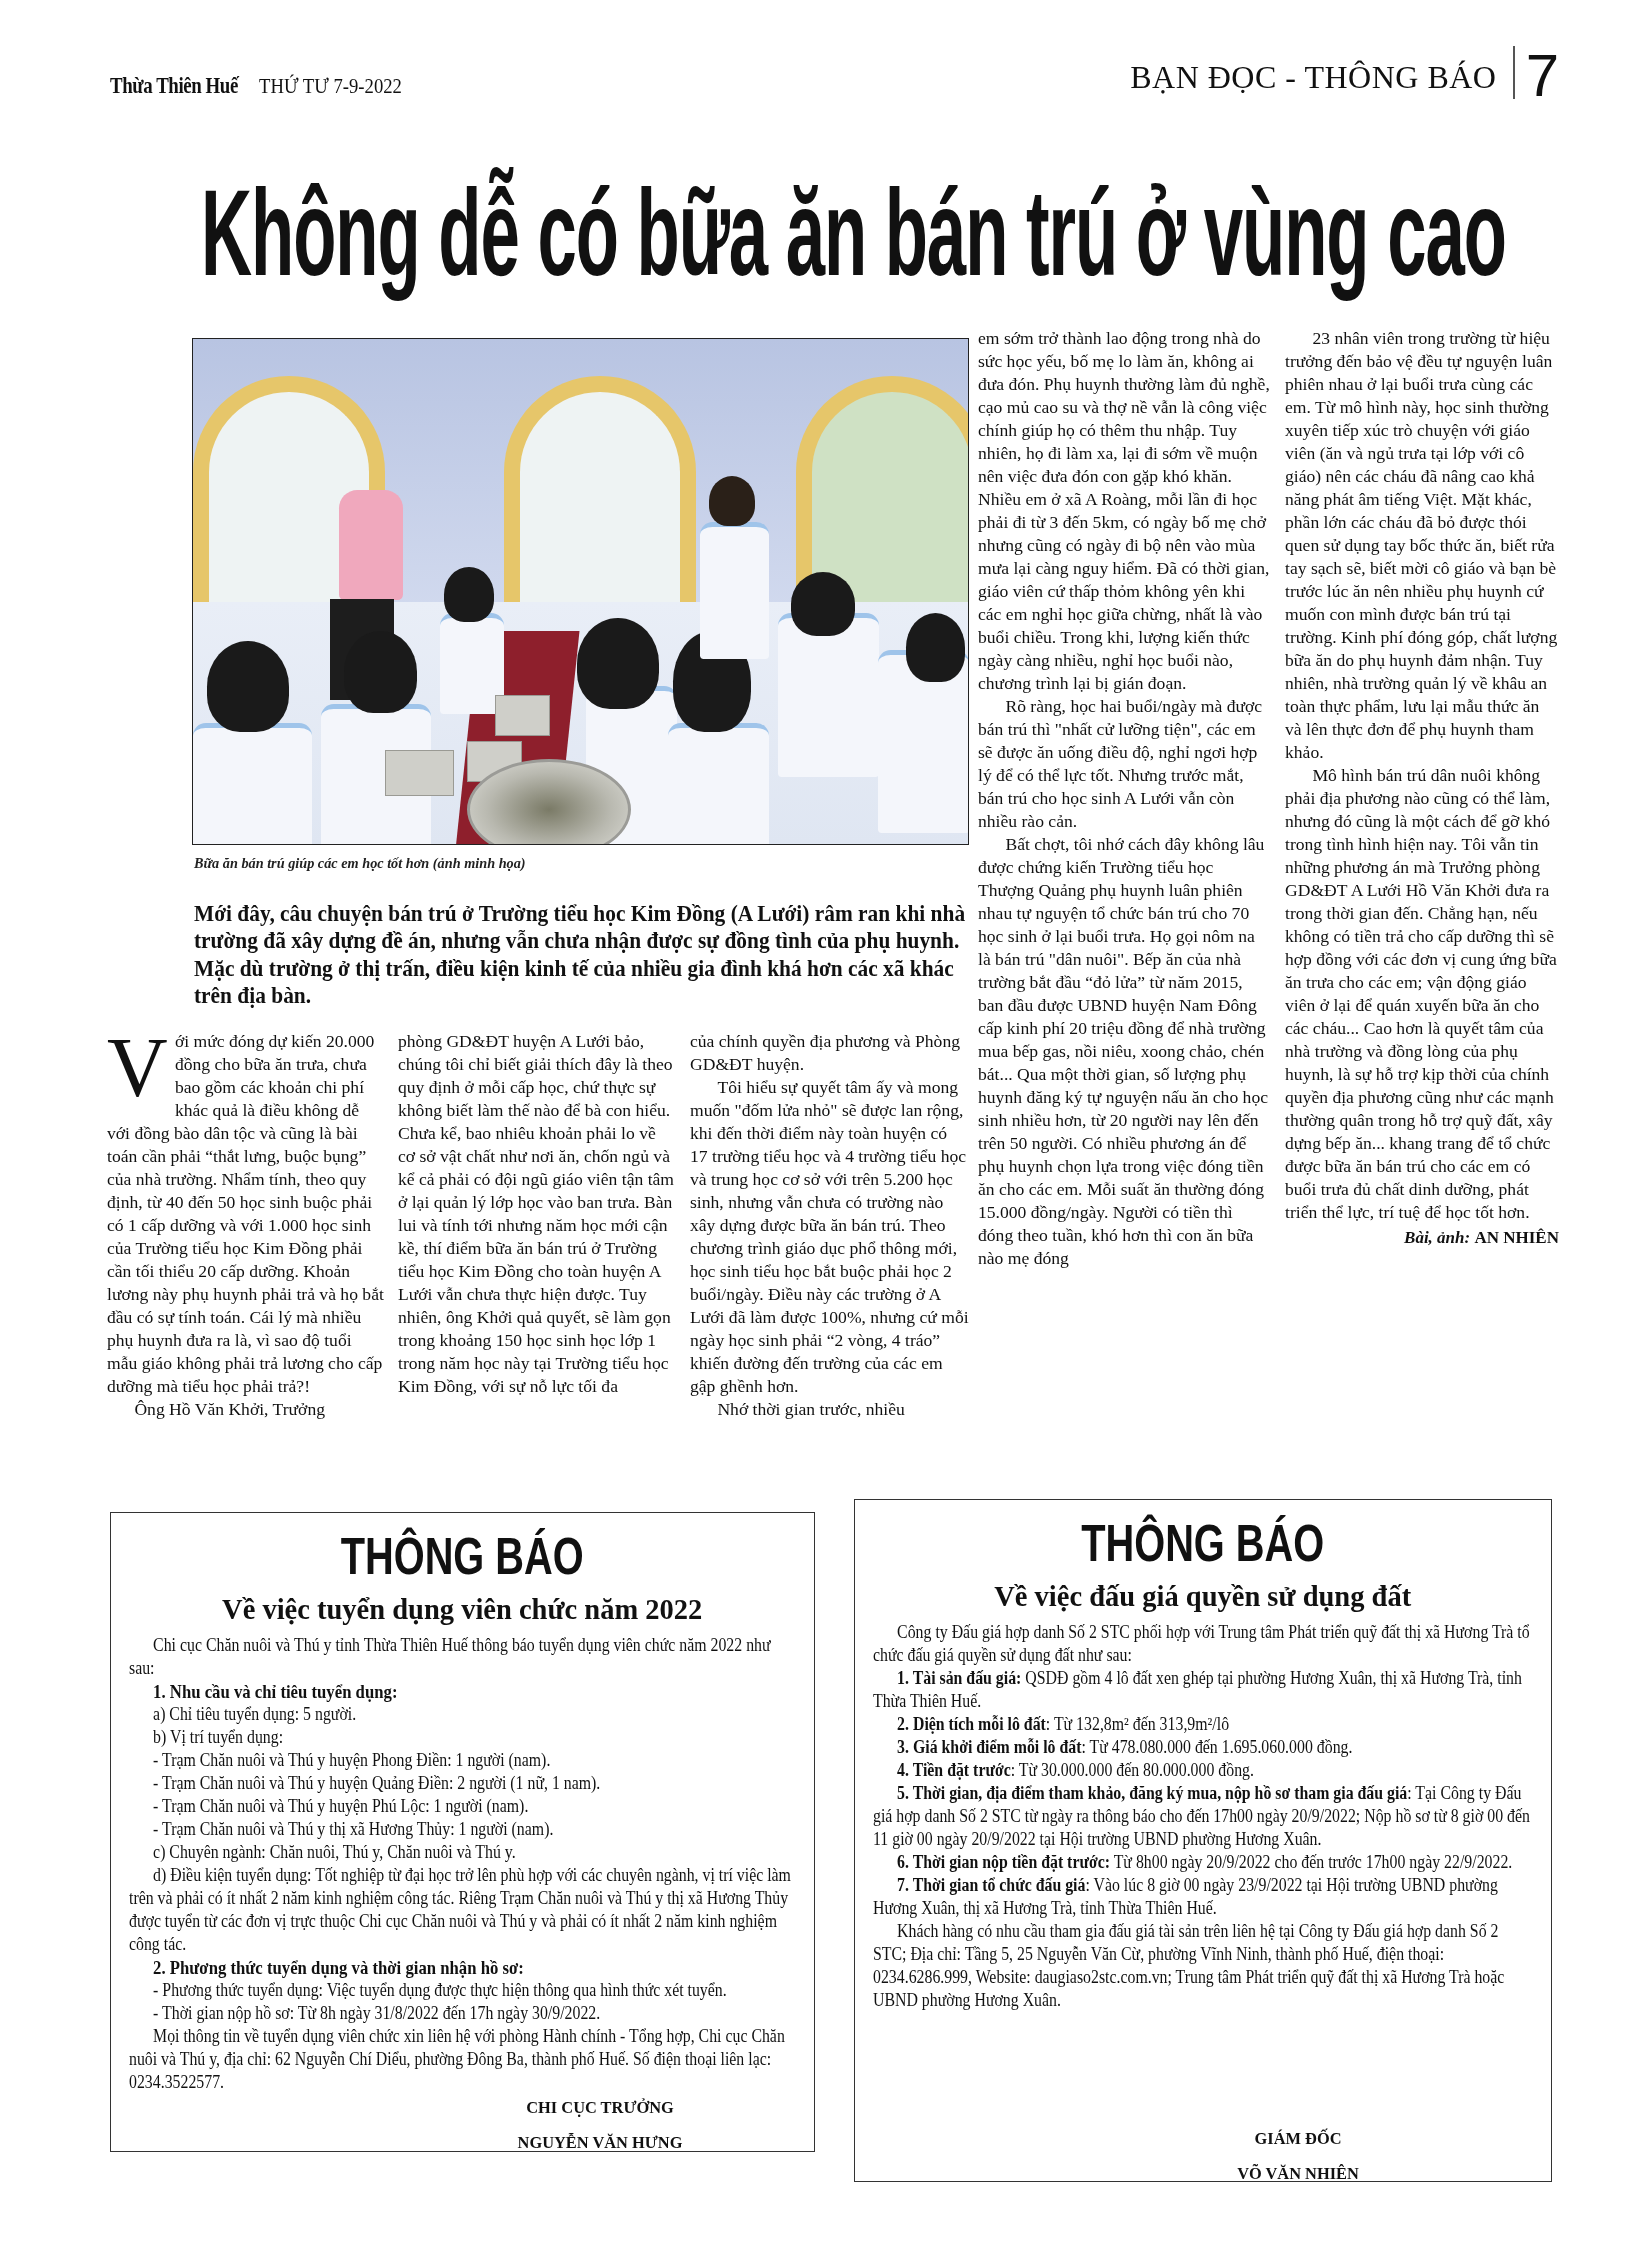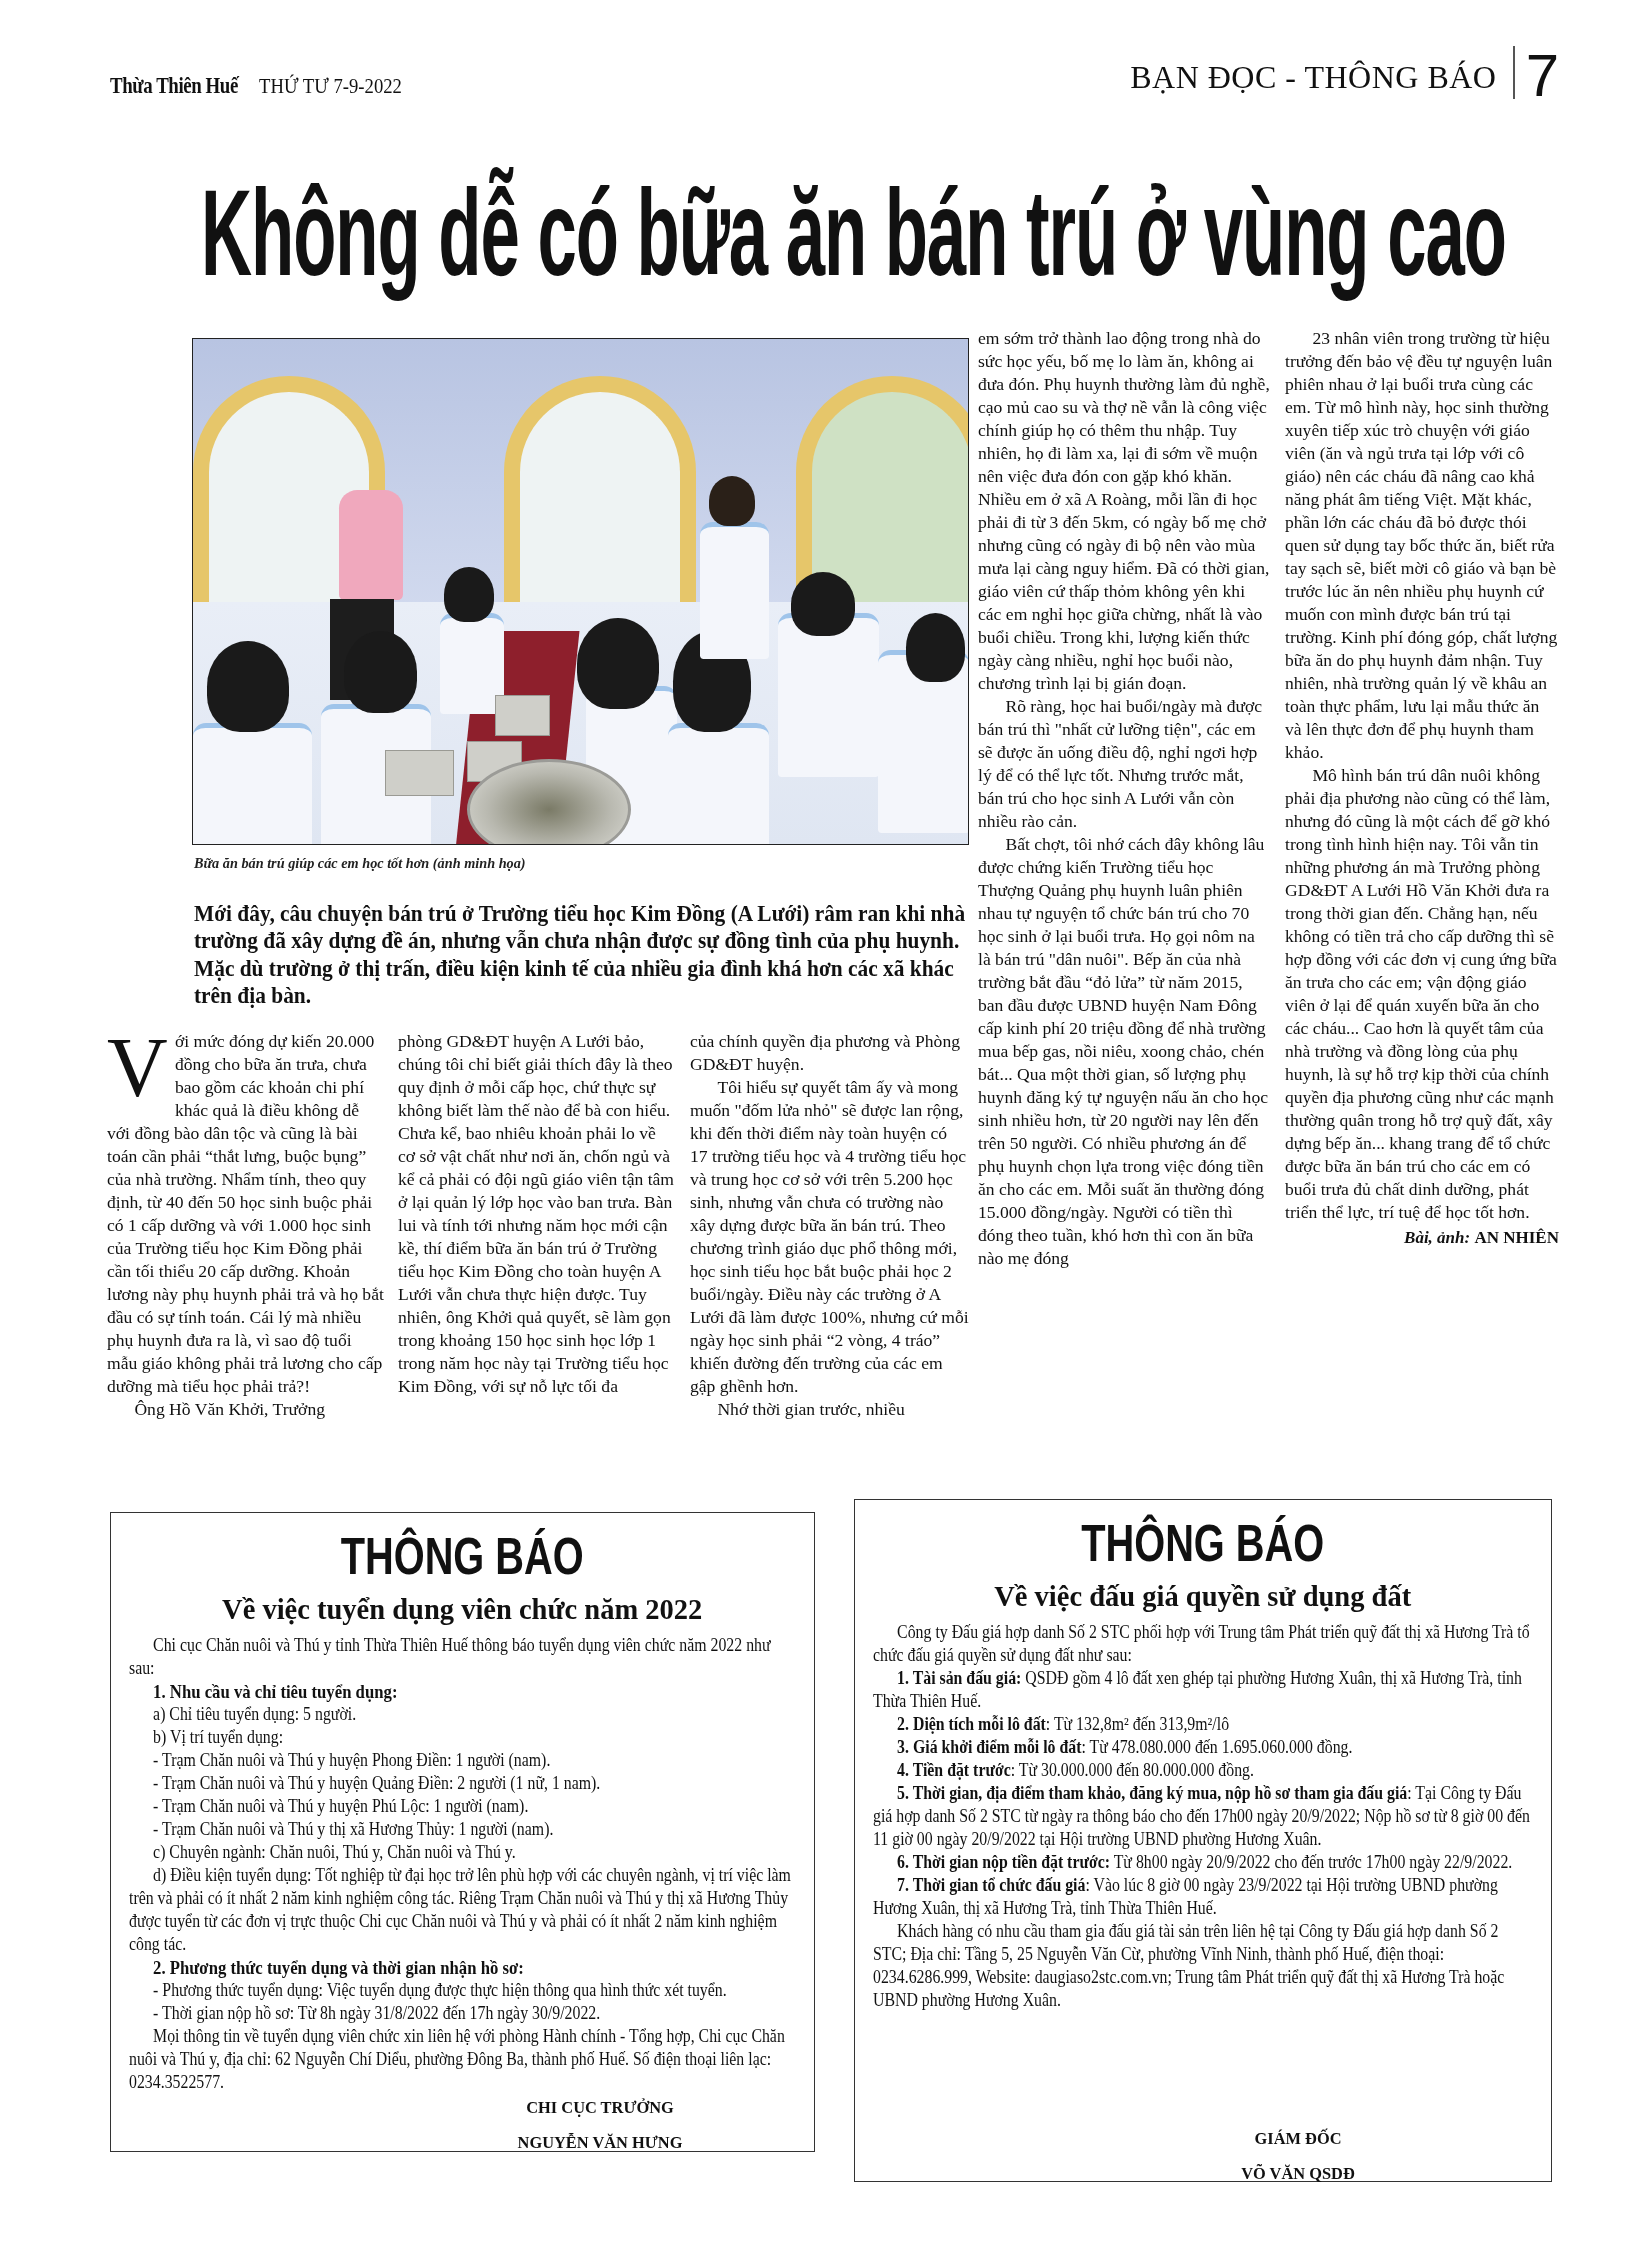--- a/index.html
+++ b/index.html
@@ -176,16 +176,16 @@
     <p><b>2. Diện tích mỗi lô đất</b><span>: Từ 132,8m² đến 313,9m²/lô</span></p>
     <p><b>3. Giá khởi điểm mỗi lô đất</b><span>: Từ 478.080.000 đến 1.695.060.000 đồng.</span></p>
     <p><b>4. Tiền đặt trước</b><span>: Từ 30.000.000 đến 80.000.000 đồng.</span></p>
     <p><b>5. Thời gian, địa điểm tham khảo, đăng ký mua, nộp hồ sơ tham gia đấu giá</b><span>: Tại Công ty Đấu giá hợp danh Số 2 STC từ ngày ra thông báo cho đến 17h00 ngày 20/9/2022; Nộp hồ sơ từ 8 giờ 00 đến 11 giờ 00 ngày 20/9/2022 tại Hội trường UBND phường Hương Xuân.</span></p>
     <p><b>6. Thời gian nộp tiền đặt trước:</b><span> Từ 8h00 ngày 20/9/2022 cho đến trước 17h00 ngày 22/9/2022.</span></p>
     <p><b>7. Thời gian tổ chức đấu giá</b><span>: Vào lúc 8 giờ 00 ngày 23/9/2022 tại Hội trường UBND phường Hương Xuân, thị xã Hương Trà, tỉnh Thừa Thiên Huế.</span></p>
     <p>Khách hàng có nhu cầu tham gia đấu giá tài sản trên liên hệ tại Công ty Đấu giá hợp danh Số 2 STC; Địa chỉ: Tầng 5, 25 Nguyễn Văn Cừ, phường Vĩnh Ninh, thành phố Huế, điện thoại: 0234.6286.999, Website: daugiaso2stc.com.vn; Trung tâm Phát triển quỹ đất thị xã Hương Trà hoặc UBND phường Hương Xuân.</p>
   </div>
   <div class="sig-block">
     <div class="sig">GIÁM ĐỐC</div>
-    <div class="sig">VÕ VĂN QSDĐ</div>
+    <div class="sig">VÕ VĂN NHIÊN</div>
   </div>
 </div>
 
 
 </body></html>

